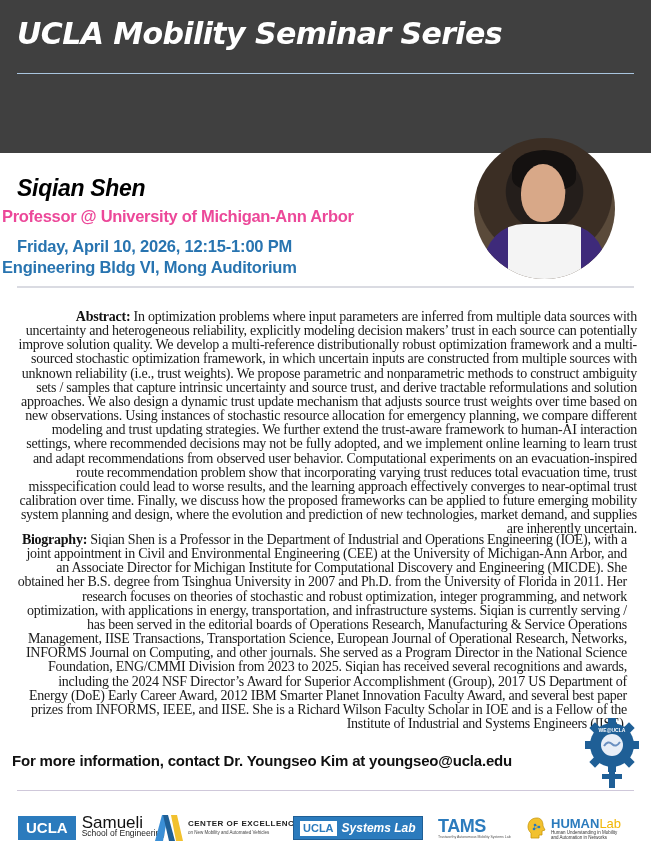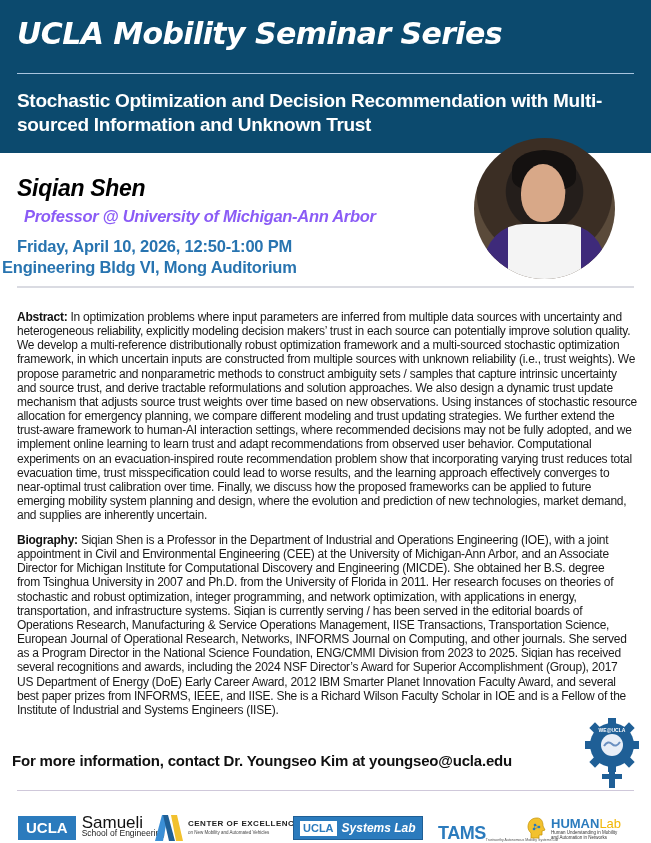--- a/index.html
+++ b/index.html
@@ -1,21 +1,21 @@
 <!DOCTYPE html>
 <html><head>
   <meta charset="utf-8">
   <style>
     * { box-sizing: border-box; margin: 0; padding: 0; }
     html, body { width: 651px; height: 843px; background: #ffffff; overflow: hidden; }
     body { position: relative; font-family: "Liberation Sans", sans-serif; color: #111; }
 
     .header {
       position: absolute; left: 0; top: 0; width: 651px; height: 153px;
-      background: #0c4a6e;
+      background: #404040;
     }
     .series-title {
       position: absolute; left: 17px; top: 16px;
       font-family: "DejaVu Sans", sans-serif;
       font-size: 30px; font-weight: bold; font-style: italic;
       color: #ffffff; letter-spacing: -0.6px; white-space: nowrap;
     }
     .header-rule {
       position: absolute; left: 17px; top: 73px; width: 617px; height: 1px;
       background: #a9c5df;
@@ -45,44 +45,45 @@
       position: absolute; left: 38px; top: 12px; width: 64px; height: 40px;
       border-radius: 50% 50% 30% 30%; background: #141110;
     }
 
     .speaker-name {
       position: absolute; left: 17px; top: 175px;
       font-size: 23px; font-weight: bold; font-style: italic; color: #000000;
       letter-spacing: -0.3px; white-space: nowrap;
     }
     .speaker-affil {
-      position: absolute; left: 24px; top: 207px;
-      font-size: 16.5px; font-weight: bold; color: #8b5cf6;
-      letter-spacing: -0.3px; white-space: nowrap; font-style: italic;
+      position: absolute; left: 2px; top: 207px;
+      font-size: 16.5px; font-weight: bold; color: #ec4899;
+      letter-spacing: -0.3px; white-space: nowrap;
     }
     .event-date {
       position: absolute; left: 17px; top: 237px;
       font-size: 16.5px; font-weight: bold; color: #2874b0;
       letter-spacing: -0.2px; white-space: nowrap;
     }
     .event-location {
       position: absolute; left: 2px; top: 258px;
       font-size: 16.5px; font-weight: bold; color: #2874b0;
       letter-spacing: -0.2px; white-space: nowrap;
     }
     .section-rule {
       position: absolute; left: 17px; top: 286px; width: 617px; height: 2px;
       background: #dadbe2;
     }
 
     .para {
       position: absolute; left: 17px; width: 620px;
-      font-family: Liberation Sans, sans-serif;
-      font-size: 12px; line-height: 14.15px; color: #1a1a1a;
+      font-family: Liberation Serif, serif;
+      font-size: 14px; line-height: 14.15px; color: #1a1a1a;
       letter-spacing: -0.25px;
+      text-align: right;
     }
     .para .lead { font-weight: bold; color: #111; }
     .abstract { top: 310px; }
     .biography { top: 533px; width: 610px; }
 
     .contact {
       position: absolute; left: 0; width: 524px; top: 752px; text-align: center;
       font-size: 15px; font-weight: bold; color: #111; letter-spacing: -0.2px;
     }
 
@@ -112,50 +113,49 @@
     .mlab { left: 293px; }
     .mlab .box {
       background: #2b7bbd; height: 24px; display: flex; align-items: center; padding: 0 6px;
       border: 1px solid #1f5f96;
     }
     .mlab .ucla {
       background: #fff; color: #2b7bbd; font-weight: bold; font-size: 11px; padding: 0 3px; line-height: 15px;
     }
     .mlab .ml { color: #fff; font-weight: bold; font-style: italic; font-size: 12px; margin-left: 5px; }
 
-    .tams { left: 438px; flex-direction: row; align-items: flex-end; justify-content: center; }
+    .tams { left: 438px; flex-direction: column; align-items: flex-start; justify-content: center; }
     .tams .t1 { font-size: 18px; font-weight: bold; color: #2b7bbd; line-height: 18px; letter-spacing: -0.5px; }
     .tams .t2 { font-size: 3.5px; color: #555; line-height: 4px; }
 
     .human { left: 527px; }
     .human .head { width: 20px; height: 22px; position: relative; }
     .human .text { margin-left: 4px; line-height: 7px; }
     .human .t1 { font-size: 13px; font-weight: bold; line-height: 13px; display: block; }
     .human .t1 .hu { color: #2b7bbd; }
     .human .t1 .lb { color: #f2b705; font-weight: normal; }
     .human .t2 { font-size: 4.5px; color: #333; display: block; line-height: 5px; }
   </style>
 </head>
 <body>
 
 <div class="header">
   <div class="series-title">UCLA Mobility Seminar Series</div>
   <div class="header-rule"></div>
-  <div class="talk-title">Stochastic Optimization and Decision Recommendation with Multi-sourced Information and Unknown Trust</div>
 </div>
 
 <div class="photo" title="Portrait photo of Siqian Shen">
   <div class="hair"></div>
   <div class="face"></div>
   <div class="shirt"></div>
 </div>
 
 <div class="speaker-name">Siqian Shen</div>
 <div class="speaker-affil">Professor @ University of Michigan-Ann Arbor</div>
-<div class="event-date">Friday, April 10, 2026, 12:50-1:00 PM</div>
+<div class="event-date">Friday, April 10, 2026, 12:15-1:00 PM</div>
 <div class="event-location">Engineering Bldg VI, Mong Auditorium</div>
 <div class="section-rule"></div>
 
 <p class="para abstract"><span class="lead">Abstract:</span><span> In optimization problems where input parameters are inferred from multiple data sources with uncertainty and heterogeneous reliability, explicitly modeling decision makers’ trust in each source can potentially improve solution quality. We develop a multi-reference distributionally robust optimization framework and a multi-sourced stochastic optimization framework, in which uncertain inputs are constructed from multiple sources with unknown reliability (i.e., trust weights). We propose parametric and nonparametric methods to construct ambiguity sets / samples that capture intrinsic uncertainty and source trust, and derive tractable reformulations and solution approaches. We also design a dynamic trust update mechanism that adjusts source trust weights over time based on new observations. Using instances of stochastic resource allocation for emergency planning, we compare different modeling and trust updating strategies. We further extend the trust-aware framework to human-AI interaction settings, where recommended decisions may not be fully adopted, and we implement online learning to learn trust and adapt recommendations from observed user behavior. Computational experiments on an evacuation-inspired route recommendation problem show that incorporating varying trust reduces total evacuation time, trust misspecification could lead to worse results, and the learning approach effectively converges to near-optimal trust calibration over time. Finally, we discuss how the proposed frameworks can be applied to future emerging mobility system planning and design, where the evolution and prediction of new technologies, market demand, and supplies are inherently uncertain.</span></p>
 
 <p class="para biography"><span class="lead">Biography:</span><span> Siqian Shen is a Professor in the Department of Industrial and Operations Engineering (IOE), with a joint appointment in Civil and Environmental Engineering (CEE) at the University of Michigan-Ann Arbor, and an Associate Director for Michigan Institute for Computational Discovery and Engineering (MICDE). She obtained her B.S. degree from Tsinghua University in 2007 and Ph.D. from the University of Florida in 2011. Her research focuses on theories of stochastic and robust optimization, integer programming, and network optimization, with applications in energy, transportation, and infrastructure systems. Siqian is currently serving / has been served in the editorial boards of Operations Research, Manufacturing &amp; Service Operations Management, IISE Transactions, Transportation Science, European Journal of Operational Research, Networks, INFORMS Journal on Computing, and other journals. She served as a Program Director in the National Science Foundation, ENG/CMMI Division from 2023 to 2025. Siqian has received several recognitions and awards, including the 2024 NSF Director’s Award for Superior Accomplishment (Group), 2017 US Department of Energy (DoE) Early Career Award, 2012 IBM Smarter Planet Innovation Faculty Award, and several best paper prizes from INFORMS, IEEE, and IISE.  She is a Richard Wilson Faculty Scholar in IOE and is a Fellow of the Institute of Industrial and Systems Engineers (IISE).</span></p>
 
 <div class="webucla-logo" title="WE@UCLA">
   <svg width="58" height="70" viewBox="0 0 58 70">
     <g fill="#1f5f96">

